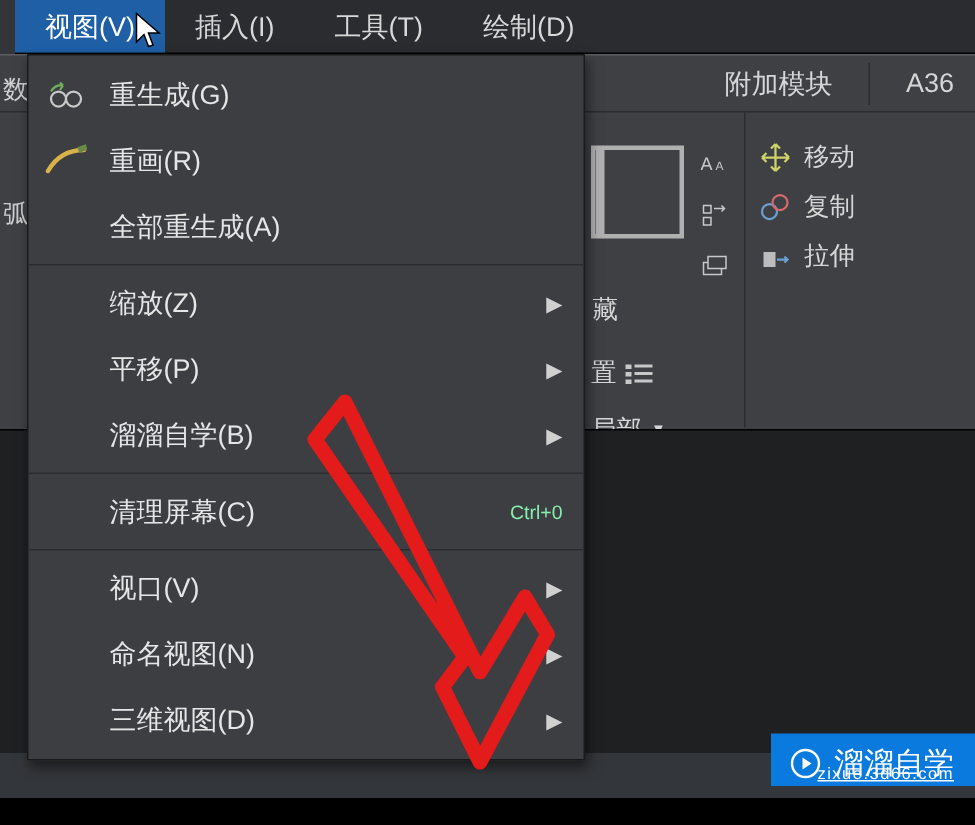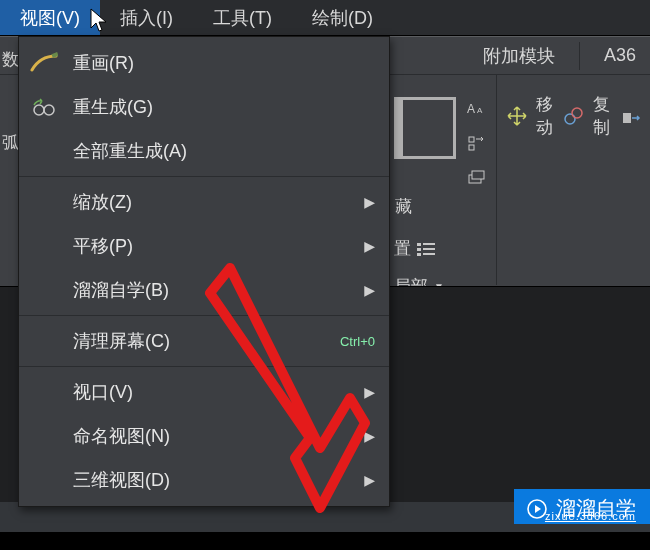--- a/index.html
+++ b/index.html
@@ -14,20 +14,21 @@
   }
 
   
   .menubar {
     display: flex;
     height: 36px;
     background: #2a2c2f;
     align-items: stretch;
     font-size: 18px;
     border-bottom: 1px solid #000;
+    margin-left: 10px;
   }
   .menubar-item {
     padding: 0 20px;
     display: flex;
     align-items: center;
     color: #d8d8d8;
   }
   .menubar-item.active {
     background: #1f5fa5;
     color: #fff;
@@ -60,21 +61,21 @@
     border-bottom: 1px solid #2a2c2f;
   }
   .ribbon-top .sep { width:1px; height:28px; background:#2a2c2f; }
 
   .ribbon-lower {
     position: absolute;
     top: 38px; right: 0; width: 240px;
     padding-left: 8px;
   }
   .ribbon-group {
-    display:flex; flex-direction:row; gap:10px; padding-top:18px;
+    display:flex; flex-direction:column; gap:10px; padding-top:18px;
   }
   .ribbon-btn {
     display:flex; align-items:center; gap:8px;
     font-size: 17px; color:#d6d6d6;
   }
   .ribbon-icon { width:22px; height:22px; display:flex; align-items:center; justify-content:center; }
 
   
   .vsep { position:absolute; top:0; bottom:0; width:1px; background:#2a2c2f; }
 
@@ -247,36 +248,36 @@
     </div>
 </div>
 
 <svg class="cursor" viewBox="0 0 18 26">
   <path d="M1 1 L1 20 L6 15 L9 23 L12 22 L9 14 L16 14 Z" fill="#fff" stroke="#000" stroke-width="1"></path>
 </svg>
 
 <div class="dropdown">
   <div class="menu-item">
     <span class="menu-icon">
-      <svg width="28" height="22" viewBox="0 0 28 22">
-          <path d="M2 18 Q 10 4 26 4" stroke="#d9b24a" stroke-width="3" fill="none" stroke-linecap="round"></path>
-          <rect x="22" y="1" width="6" height="4" fill="#6a8a4a" transform="rotate(-20 25 3)"></rect>
-        </svg>
-    </span>
-    <span class="menu-label">重画(R)</span>
-  </div>
-  <div class="menu-item">
-    <span class="menu-icon">
       <svg width="26" height="22" viewBox="0 0 26 22">
           <circle cx="8" cy="14" r="5" fill="none" stroke="#c8c8c8" stroke-width="1.5"></circle>
           <circle cx="18" cy="14" r="5" fill="none" stroke="#c8c8c8" stroke-width="1.5"></circle>
           <path d="M3 9 Q6 4 11 5 M11 5 L9 3 M11 5 L9 8" stroke="#6fae5a" stroke-width="1.5" fill="none"></path>
         </svg>
     </span>
     <span class="menu-label">重生成(G)</span>
+  </div>
+  <div class="menu-item">
+    <span class="menu-icon">
+      <svg width="28" height="22" viewBox="0 0 28 22">
+          <path d="M2 18 Q 10 4 26 4" stroke="#d9b24a" stroke-width="3" fill="none" stroke-linecap="round"></path>
+          <rect x="22" y="1" width="6" height="4" fill="#6a8a4a" transform="rotate(-20 25 3)"></rect>
+        </svg>
+    </span>
+    <span class="menu-label">重画(R)</span>
   </div>
   <div class="menu-item">
     <span class="menu-icon"></span>
     <span class="menu-label">全部重生成(A)</span>
   </div>
   <div class="menu-sep"></div>
   <div class="menu-item">
     <span class="menu-icon"></span>
     <span class="menu-label">缩放(Z)</span>
     <span class="menu-arrow">▶</span>

